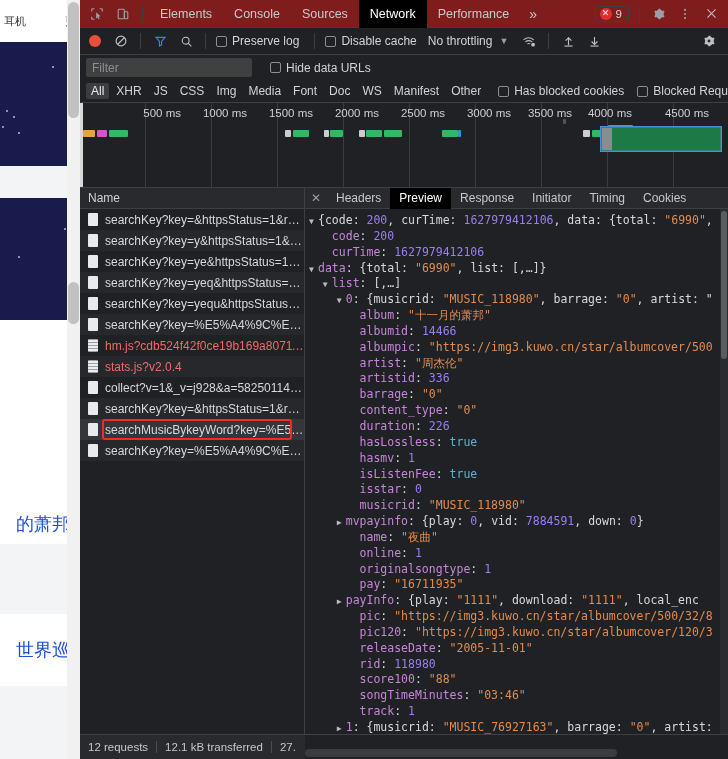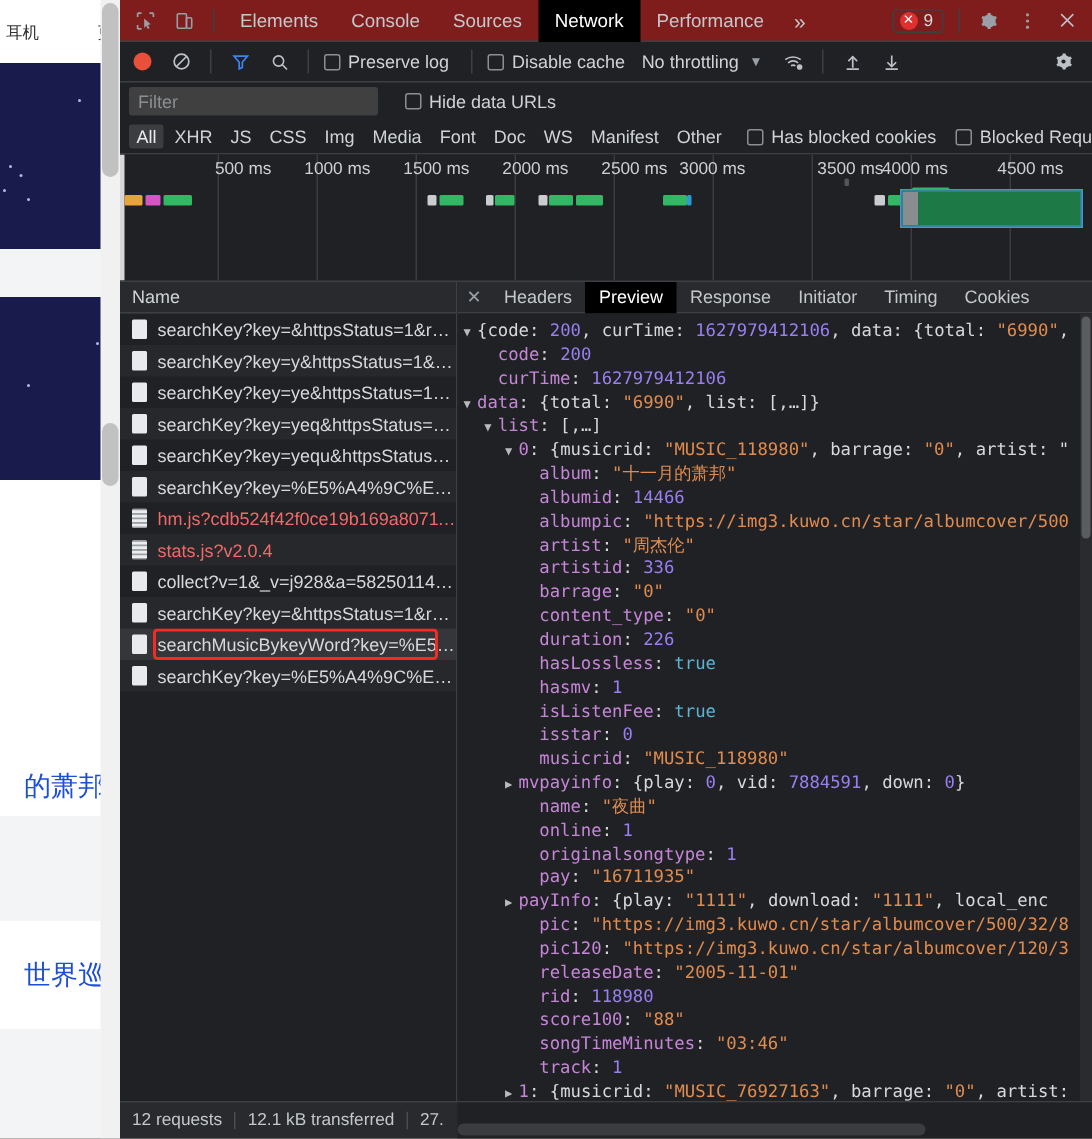--- a/index.html
+++ b/index.html
@@ -331,22 +331,22 @@
       <div class="ov-tick" style="left:329px"></div>
       <div class="ov-tick" style="left:395px"></div>
       <div class="ov-tick" style="left:461px"></div>
       <div class="ov-tick" style="left:527px"></div>
       <div class="ov-tick" style="left:593px"></div>
       <div class="ov-lbl" style="left:65px">500 ms</div>
       <div class="ov-lbl" style="left:131px">1000 ms</div>
       <div class="ov-lbl" style="left:197px">1500 ms</div>
       <div class="ov-lbl" style="left:263px">2000 ms</div>
       <div class="ov-lbl" style="left:329px">2500 ms</div>
-      <div class="ov-lbl" style="left:381px">3000 ms</div>
-      <div class="ov-lbl" style="left:473px">3500 ms</div>
+      <div class="ov-lbl" style="left:395px">3000 ms</div>
+      <div class="ov-lbl" style="left:456px">3500 ms</div>
       <div class="ov-lbl" style="left:516px">4000 ms</div>
       <div class="ov-lbl" style="left:593px">4500 ms</div>
       <div class="ov-lbl" style="left:655px">5000</div>
     </div>
 
     <div class="ov-bar" style="left:3px;top:27px;width:12px;background:#e8a33d"></div>
     <div class="ov-bar" style="left:17px;top:27px;width:10px;background:#d355c7"></div>
     <div class="ov-bar" style="left:29px;top:27px;width:19px;background:#32b865"></div>
     <div class="ov-bar" style="left:205px;top:27px;width:6px;background:#c9cdd0"></div>
     <div class="ov-bar" style="left:213px;top:27px;width:16px;background:#32b865"></div>

